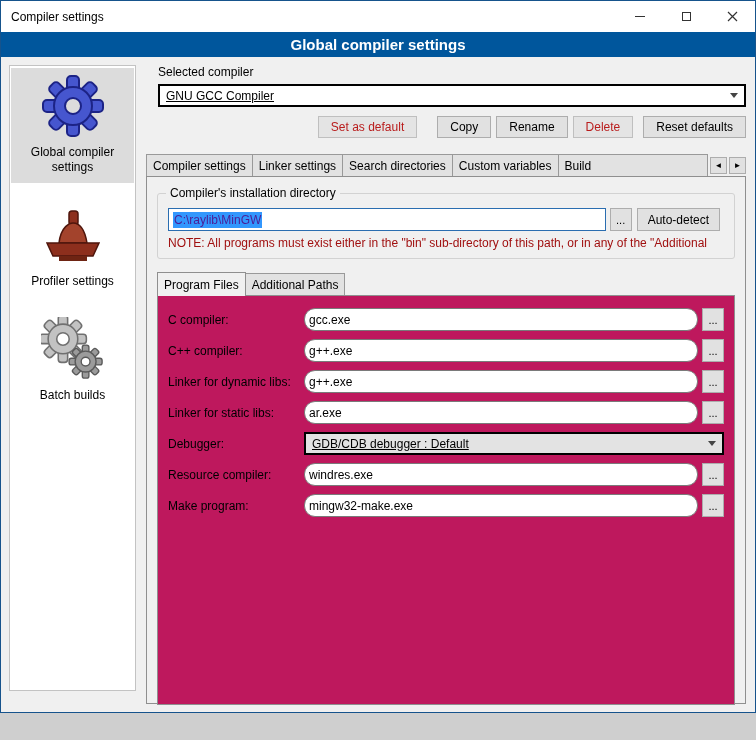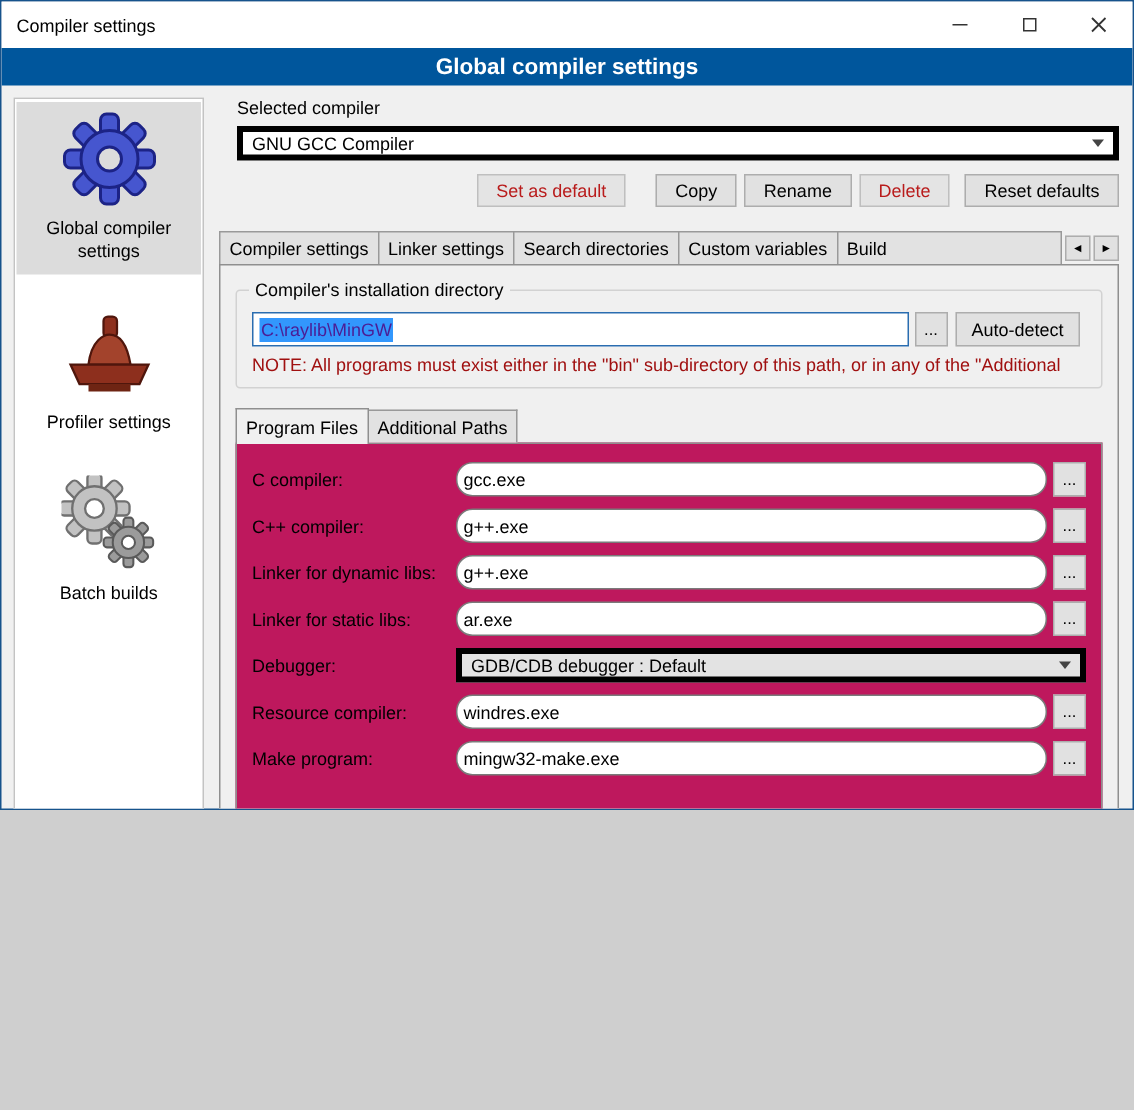--- a/index.html
+++ b/index.html
@@ -1,19 +1,19 @@
 <!DOCTYPE html>
 <html><head>
 <meta charset="utf-8">
 <style>
   * { box-sizing: border-box; margin: 0; padding: 0; }
   html,body { background:#cfcfcf; }
   body { font-family: "Liberation Sans", sans-serif; font-size: 12px; color:#000; }
 
-  .window { position:relative; width:756px; height:540px; background:#f0f0f0;
+  .window { position:relative; width:756px; height:713px; background:#f0f0f0;
             border:1px solid #16538c; overflow:hidden; }
 
   
   .titlebar { position:absolute; top:0; left:0; right:0; height:31px; background:#fff;
               display:flex; align-items:center; }
   .titlebar .title { padding-left:10px; }
   .win-controls { margin-left:auto; display:flex; height:100%; }
   .win-btn { width:46px; height:100%; display:flex; align-items:center; justify-content:center; cursor:pointer; }
   .glyph-min { width:10px; height:1px; background:#333; display:block; }
   .glyph-max { width:9px; height:9px; border:1px solid #333; display:block; }
@@ -29,22 +29,22 @@
   .side-item { width:123px; padding:6px 2px 8px; display:flex; flex-direction:column;
                align-items:center; text-align:center; cursor:pointer; }
   .side-item.selected { background:#dcdcdc; }
   .side-item .bigicon { width:64px; height:64px; margin-bottom:7px; }
   .side-item + .side-item { margin-top:14px; }
   .side-label { line-height:1.25; }
 
   
   .main { position:absolute; top:64px; left:145px; width:600px; }
   .sc-label { padding-left:12px; }
-  .combo { height:23px; border:4px solid #000000; background:#fff; display:flex;
-           align-items:center; padding:0 6px; cursor:default; }
+  .combo { height:23px; border:2px solid #000000; background:#fff; display:flex;
+           align-items:center; padding:0 6px; cursor:default;text-decoration:underline; }
   .combo.top { margin:5px 0 0 12px; }
   .combo-text { flex:1; white-space:nowrap; overflow:hidden; }
   .combo-arrow { width:0; height:0; border-left:4px solid transparent;
                  border-right:4px solid transparent; border-top:5px solid #444; margin-left:6px; }
   .combo.gray { background:#e3e3e3; }
 
   
   .btn { height:22px; padding:0 12px; background:#e1e1e1; border:1px solid #adadad;
          font-family:inherit; font-size:12px; cursor:pointer; }
   .btn.disabled { color:#b91c1c; background:#e4e4e4; border-color:#bfbfbf;text-align:center; }

